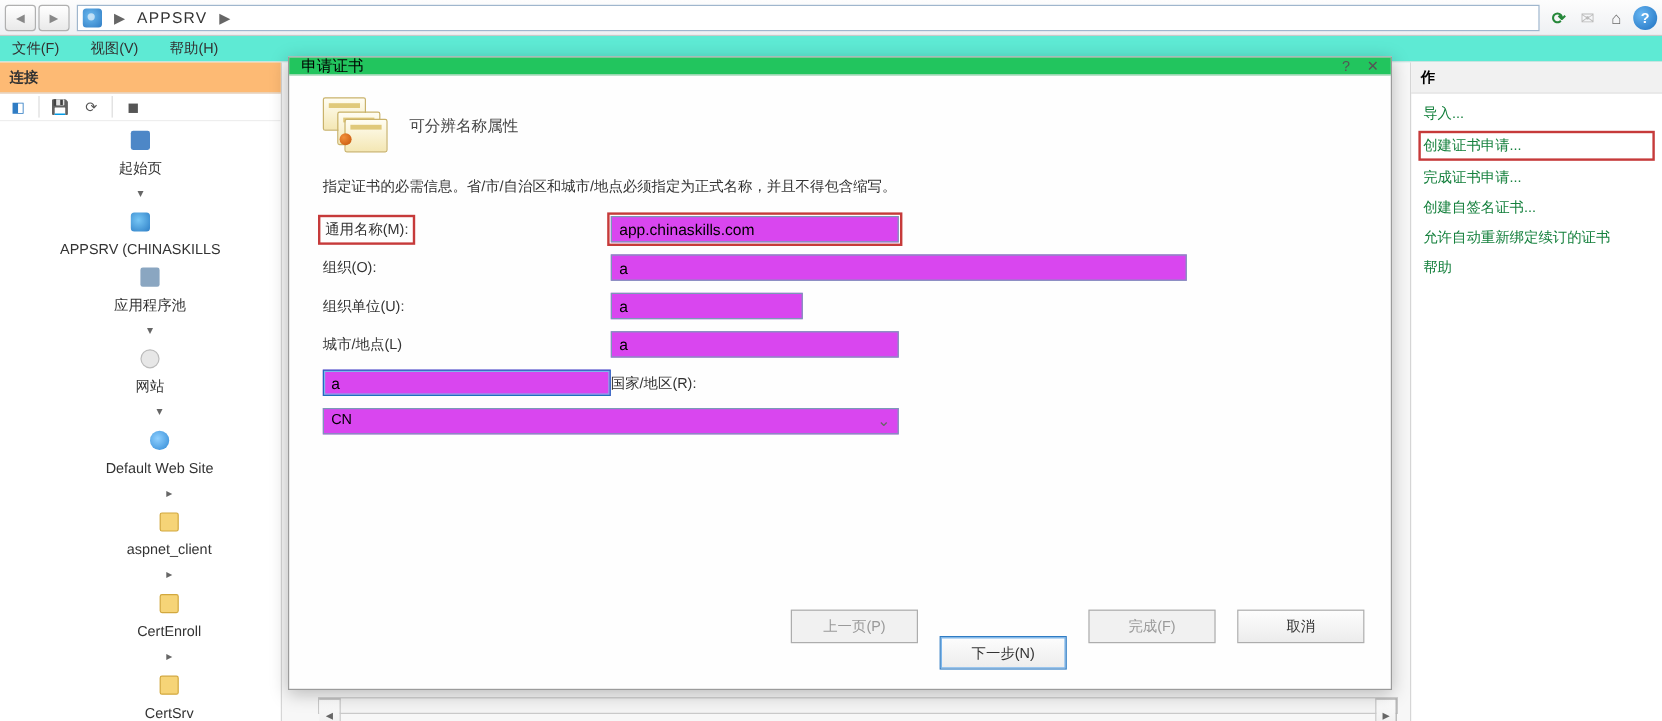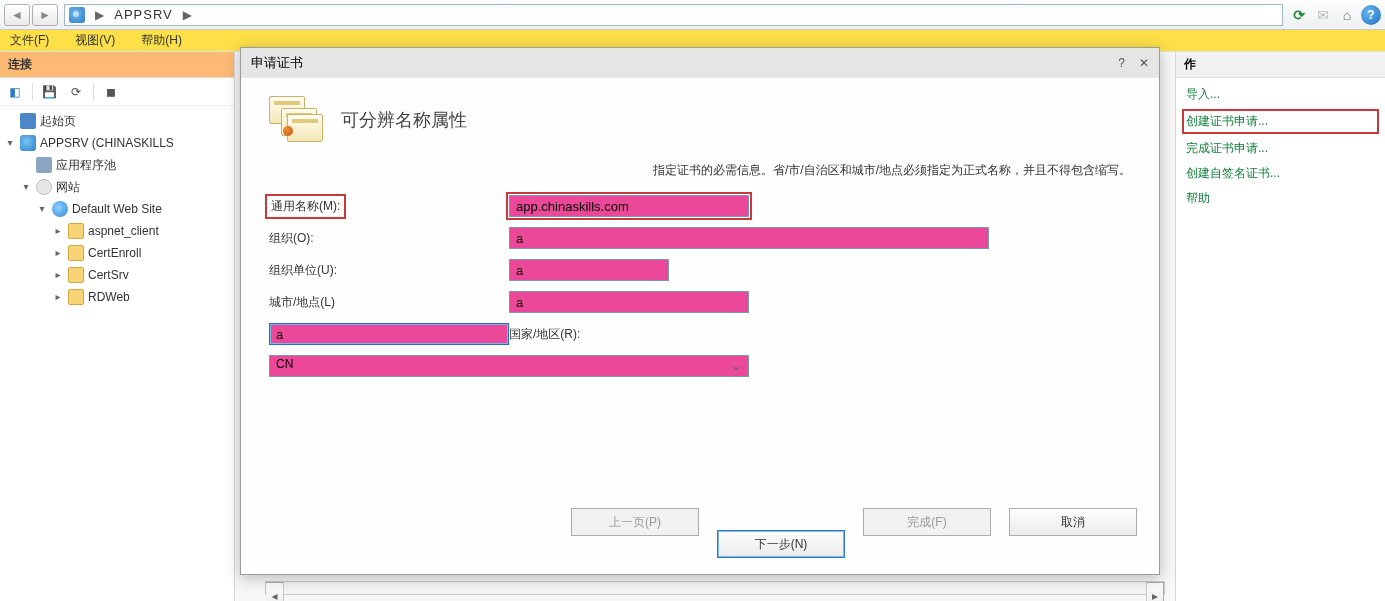--- a/index.html
+++ b/index.html
@@ -16,36 +16,36 @@
 .bc-crumb { color:#333; }
 .bc-sep { color:#666; padding:0 4px;}
 .nav-right-icons { display:flex; gap:4px; margin-left:6px;}
 .nav-ico { width:20px; height:20px; display:flex; align-items:center; justify-content:center; border-radius:2px;}
 .ico-refresh { color:#26883a; font-weight:bold; font-size:14px;}
 .ico-mail { color:#bbb; font-size:14px;}
 .ico-home { color:#6a6a6a; font-size:14px;}
 .ico-help { width:20px; height:20px; border-radius:50%; background:radial-gradient(circle at 35% 35%, #67b6f2, #1d6fbf); color:#fff; font-weight:bold; display:flex; align-items:center; justify-content:center;}
 
 
-.menu-bar { height:22px; background:#fde047; border-bottom:1px solid #e3e3e3; display:flex; align-items:center; padding: 0 10px; gap:26px;}
+.menu-bar { height:22px; background:#5eead4; border-bottom:1px solid #e3e3e3; display:flex; align-items:center; padding: 0 10px; gap:26px;}
 .menu-item { color:#333; }
 
 
 .main { display:flex; height: calc(601px - 52px); }
 .left-pane { width:235px; border-right:1px solid #d6d6d6; background:#fff; display:flex; flex-direction:column;}
 .pane-title { padding:4px 8px; font-weight:600; color:#333; background:#fdba74; border-bottom:1px solid #e0e0e0;}
 .toolbar { height:28px; display:flex; align-items:center; padding:0 4px; gap:4px; border-bottom:1px solid #eee;}
 .tbtn { width:22px; height:22px; display:flex; align-items:center; justify-content:center; color:#555; border-radius:2px;}
 .tbtn.blue { color:#2f7cc4;}
 .tbtn.save { color:#3d6db5;}
 .sep-v { width:1px; height:18px; background:#ddd; margin:0 2px;}
 
 
 .tree { padding:4px 4px; color:#333; line-height:22px;}
-.tree-row { display:flex; align-items:center; gap:4px; padding-left:0;}
+.tree-row { display:flex; align-items:center; gap:4px; padding-left:0;flex-direction:column;}
 .tw { width:12px; text-align:center; color:#666; font-size:10px;}
 .indent1 { padding-left:16px;}
 .indent2 { padding-left:32px;}
 .indent3 { padding-left:48px;}
 .t-ico { width:16px; height:16px; display:flex; align-items:center; justify-content:center;}
 .ico-startpage{ background:#4d87c7; border-radius:2px;}
 .ico-server { background: radial-gradient(circle at 40% 40%, #76c6f5, #2d7ec6); border-radius:3px;}
 .ico-pool { background:#8aa6c1; border-radius:2px;}
 .ico-sitegrp { background:#e7e7e7; border:1px solid #bbb; border-radius:8px;}
 .ico-globe { background: radial-gradient(circle at 40% 40%, #8fd0ff, #2f88d4); border-radius:50%;}
@@ -58,47 +58,47 @@
 .right-pane a { display:block; color:#15803d; text-decoration:none; padding:4px 4px; }
 .right-pane a.boxed { border:2px solid #c63a3a; padding:2px 2px; margin:2px 0;}
 .center-pane { flex:1; background:#f7f7f7; position:relative;}
 .center-scroll { position:absolute; left:30px; right:10px; bottom:6px; height:14px; border:1px solid #c9c9c9; background:#f4f4f4; display:flex;}
 .center-scroll .btn { width:18px; display:flex; align-items:center; justify-content:center; color:#666; border-left:1px solid #c9c9c9;}
 .center-scroll .btn:first-child { border-left:none; border-right:1px solid #c9c9c9;}
 .center-scroll .track { flex:1;}
 
 
 .dialog { position:absolute; left:240px; top:47px; width:920px; height:528px; background:#fefefe; border:1px solid #9b9b9b; box-shadow:0 3px 14px rgba(0,0,0,.25);}
-.dlg-title { height:30px; display:flex; align-items:center; justify-content:space-between; padding:0 10px; border-bottom:1px solid #e6e6e6; background:#e5e5e5;}
+.dlg-title { height:15px; display:flex; align-items:center; justify-content:space-between; padding:0 10px; border-bottom:1px solid #e6e6e6; background:#22c55e;}
 .dlg-title .t { font-size:13px; }
 .dlg-title .ctrls { display:flex; gap:14px; color:#555; font-size:14px;}
 .dlg-body { padding: 18px 28px 0 28px; }
 .dlg-head { display:flex; align-items:center; gap:18px; margin-bottom:18px;}
 .dlg-icon { width:54px; height:48px; position:relative;}
 .cert-card { position:absolute; width:36px; height:28px; background:linear-gradient(#fffdf2,#f4e7b4); border:1px solid #c9b26a; border-radius:2px;}
 .cert-card:before{ content:""; position:absolute; left:4px; top:4px; right:4px; height:4px; background:#e0c97a;}
 .cert-card.b{ left:12px; top:12px;}
 .cert-card.c{ left:18px; top:18px;}
 .ribbon{ position:absolute; left:14px; top:30px; width:10px; height:10px; border-radius:50%; background:radial-gradient(circle at 35% 35%,#f28f3a,#c4530a);} 
-.dlg-heading { font-size:18px; color:#444;}
-.dlg-desc { color:#333; margin: 0 0 16px 0; text-align: right;}
+.dlg-heading { font-size:13px; color:#444;}
+.dlg-desc { color:#333; margin: 0 0 16px 0;}
 .form { display:grid; grid-template-columns: 240px 1fr; row-gap:10px; align-items:center;}
 .form label { color:#333;}
-.tfield { height:22px; border:1px solid #7a99b8; background:#ec4899; padding:0 6px; font-size:13px;}
+.tfield { height:22px; border:1px solid #7a99b8; background:#d946ef; padding:0 6px; font-size:13px;}
 .tfield.w480{ width:480px;}
 .tfield.w160{ width:160px;}
 .tfield.w240{ width:240px;}
 .tfield.drop{ width:480px; position:relative;}
 .tfield.drop:after{ content:"⌄"; position:absolute; right:6px; top:2px; color:#666;}
 .tfield.focus{ border:1px solid #1e6fbf; box-shadow:0 0 0 1px #7db6eb inset;}
 .red-box{ outline:2px solid #c63a3a; outline-offset:1px;}
 .lbl-red{ outline:2px solid #c63a3a; outline-offset:2px; display:inline-block; padding:0 2px;}
 
 .dlg-buttons { position:absolute; right:22px; bottom:16px; display:flex; gap:18px;}
-.btn { width:128px; height:28px; border:1px solid #adadad; background:linear-gradient(#fdfdfd,#ececec); color:#333; display:flex; align-items:center; justify-content:center;}
+.btn { width:106px; height:28px; border:1px solid #adadad; background:linear-gradient(#fdfdfd,#ececec); color:#333; display:flex; align-items:center; justify-content:center;}
 .btn.disabled{ color:#9a9a9a; background:#f1f1f1;}
 .btn.primary{ border:1px solid #2f7cc4; box-shadow:0 0 0 1px #7db6eb inset;margin-top:22px;}
 
 </style>
 </head>
 <body>
 
 <div class="nav-bar">
   <div class="nav-arrows">
     <div class="nav-arrow">◄</div>
@@ -193,20 +193,21 @@
     </div>
   </div>
 
   <div class="right-pane">
     <div class="hdr">作</div>
     <div class="links">
       <a>导入...</a>
       <a class="boxed">创建证书申请...</a>
       <a>完成证书申请...</a>
       <a>创建自签名证书...</a>
+      <a>允许自动重新绑定续订的证书</a>
       <a>帮助</a>
     </div>
   </div>
 
 </div>
 
 <div class="dialog">
   <div class="dlg-title">
     <span class="t">申请证书</span>
     <span class="ctrls">

